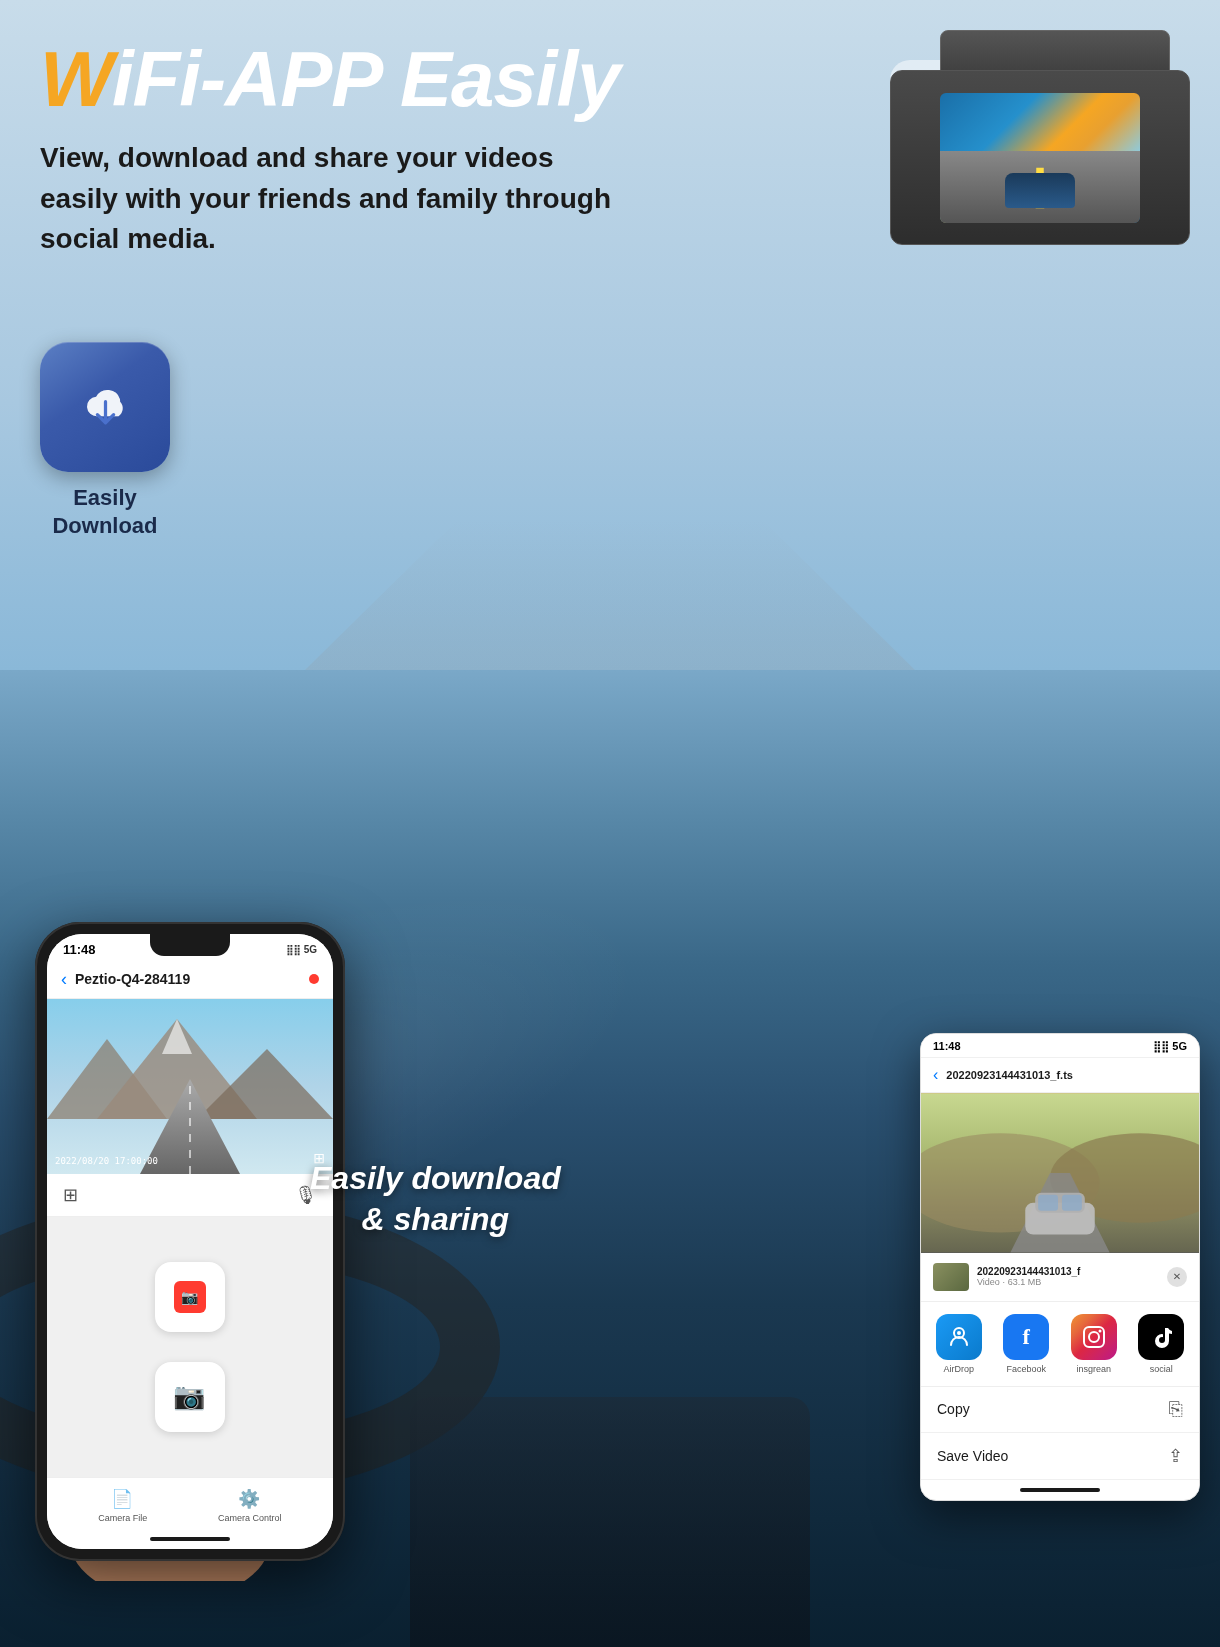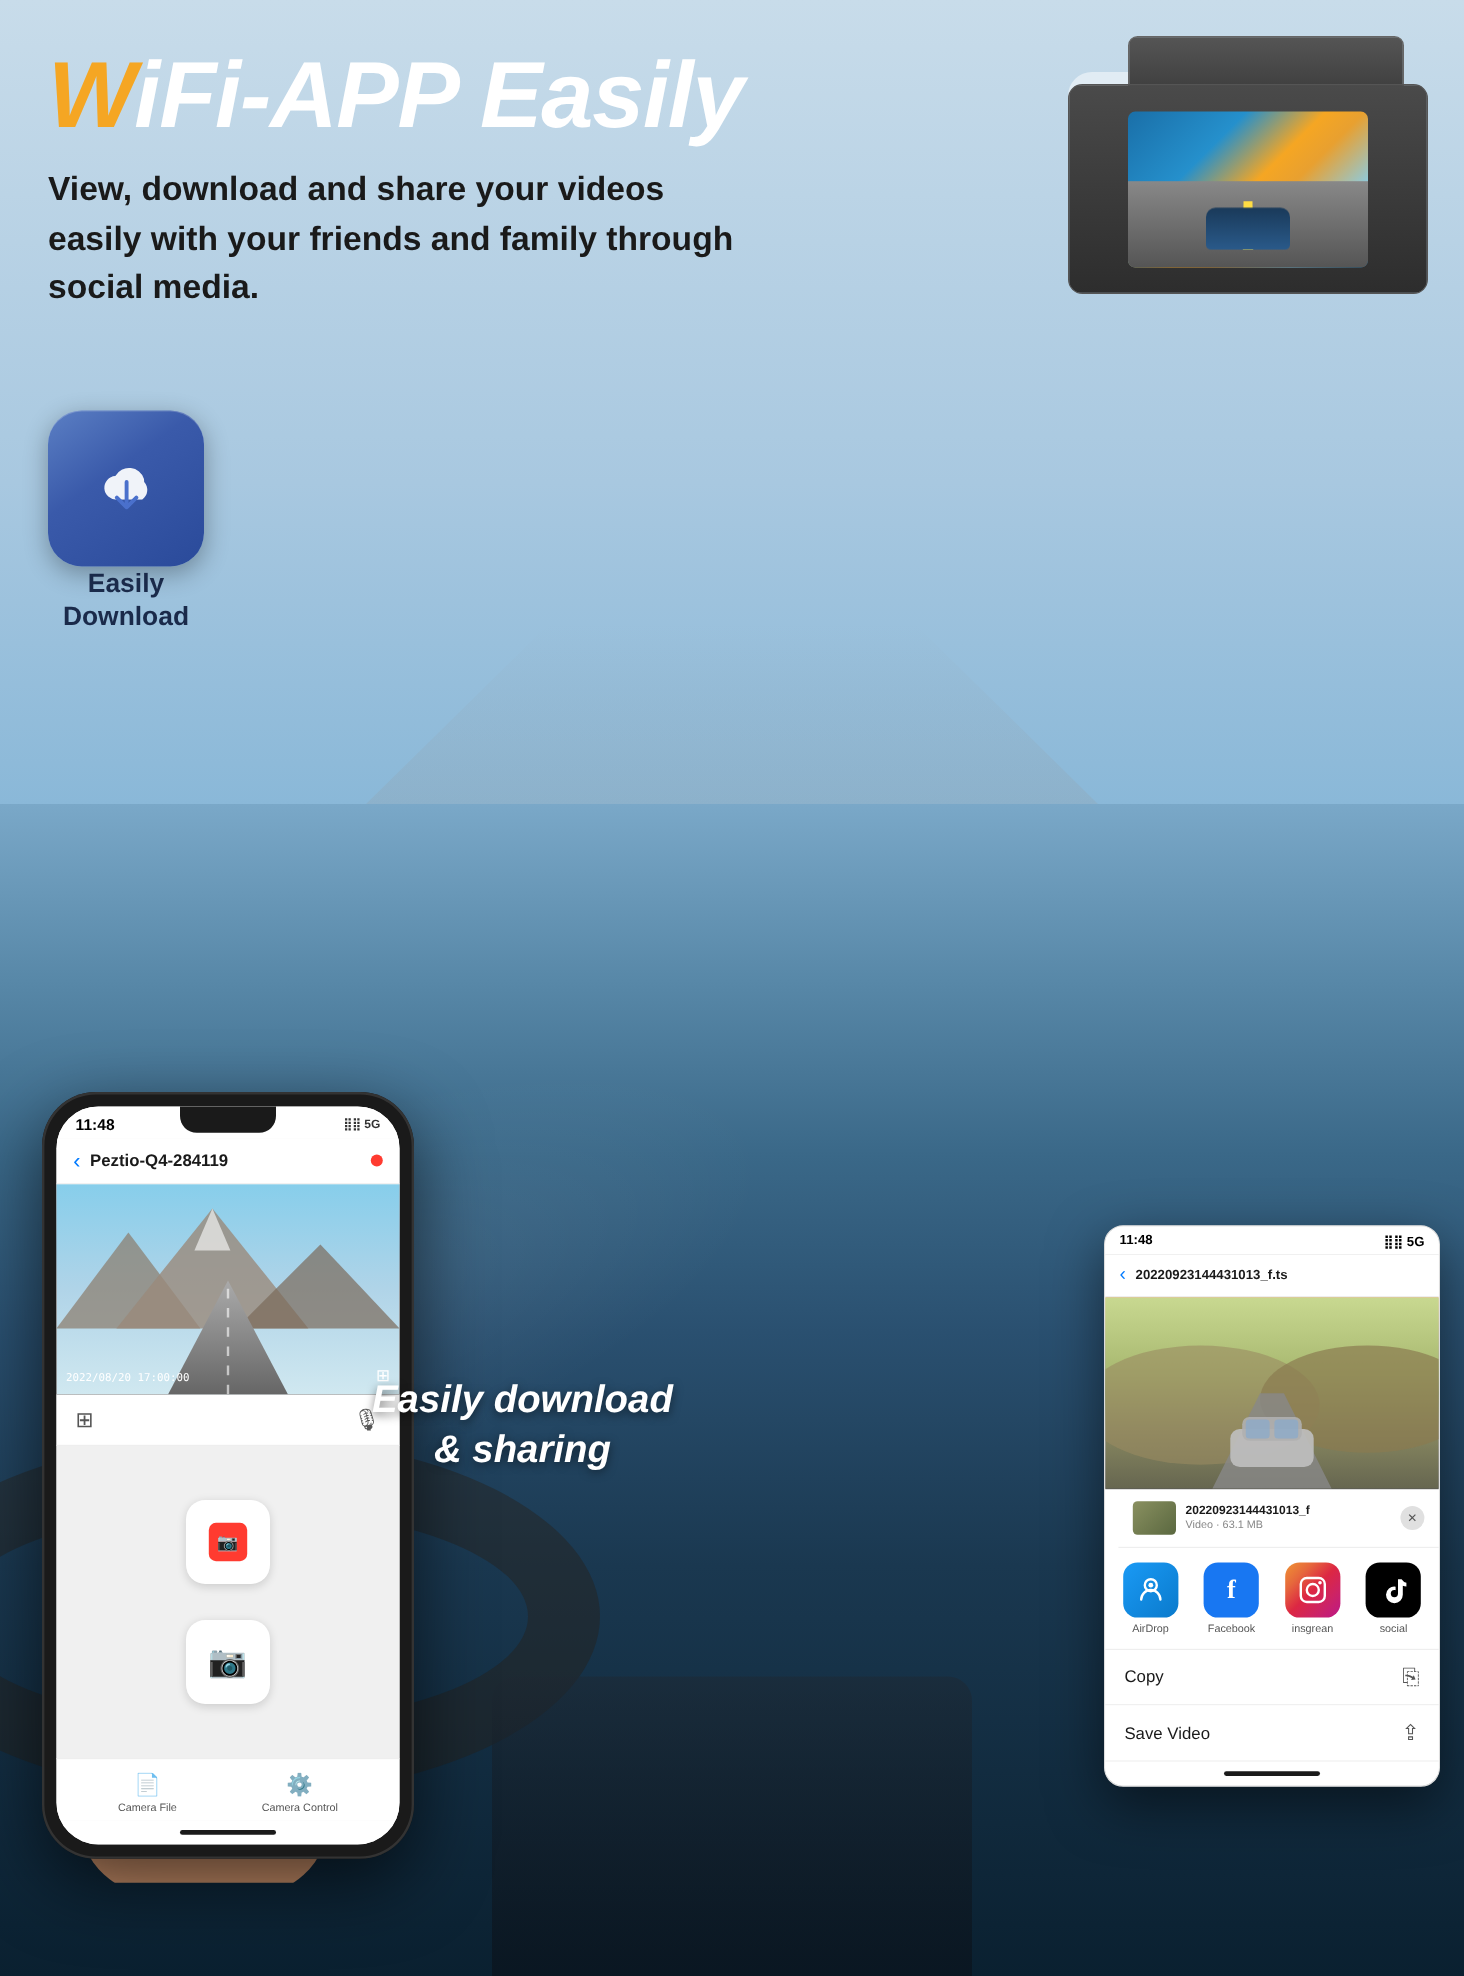--- a/index.html
+++ b/index.html
@@ -135,20 +135,21 @@
       padding: 0 40px;
       margin-bottom: 40px;
       position: relative;
       z-index: 2;
     }
 
     .feature-item {
       display: flex;
       flex-direction: column;
       align-items: center;
+      gap: 12px;
     }
 
     .feature-icon-box {
       width: 130px;
       height: 130px;
       border-radius: 28px;
       background: linear-gradient(145deg, #5b7fc4 0%, #3a5aaa 40%, #2a4a9a 100%);
       display: flex;
       align-items: center;
       justify-content: center;
@@ -450,21 +451,20 @@
     .share-sheet {
       background: white;
     }
 
     .share-file-row {
       display: flex;
       align-items: center;
       justify-content: space-between;
       padding: 10px 12px;
       border-bottom: 1px solid #eee;
-      margin-left: 11px;
     }
 
     .share-file-info {
       display: flex;
       align-items: center;
       gap: 8px;
     }
 
     .share-thumbnail {
       width: 36px;

